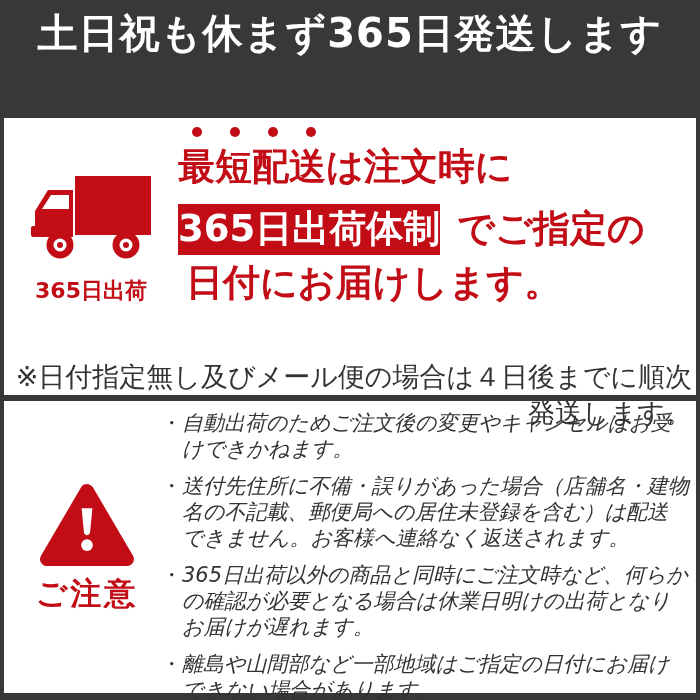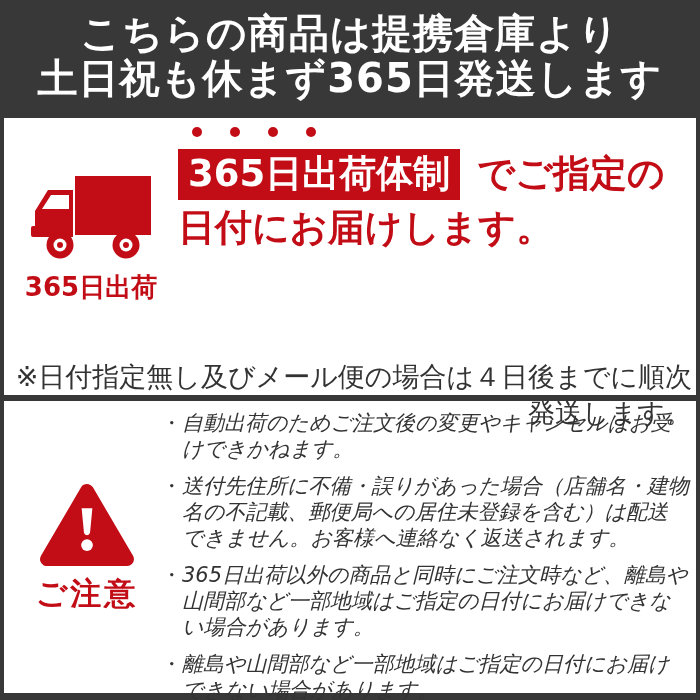--- a/index.html
+++ b/index.html
@@ -22,30 +22,30 @@
   .frame{
     position:absolute;top:118px;left:0;width:700px;height:582px;background:#fff;
     box-sizing:border-box;border-left:4px solid var(--dark);border-right:4px solid var(--dark);
     border-bottom:7px solid var(--dark);
   }
   .divider{position:absolute;top:395px;left:0;width:700px;height:6px;background:var(--dark);}
 
   
   .ship-left{position:absolute;left:20px;top:176px;width:142px;text-align:center;}
   .truck-svg{width:120px;height:88px;display:block;margin:0 auto;}
-  .ship-label{font-size:26px;font-weight:bold;color:var(--red);margin-top:6px;white-space:nowrap;}
+  .ship-label{font-size:22px;font-weight:bold;color:var(--red);margin-top:12px;white-space:nowrap;}
 
   .ship-right{position:absolute;left:178px;top:127px;width:505px;}
   .dots{display:flex;width:152px;justify-content:space-around;margin-bottom:5px;}
   .dot{width:10px;height:10px;border-radius:50%;background:var(--red);}
   .headline{font-size:37px;font-weight:bold;color:var(--red);line-height:50px;white-space:nowrap;}
   .badge-row{margin-top:12px;display:flex;align-items:center;white-space:nowrap;}
-  .badge{background:var(--red);color:#fff;font-size:37px;font-weight:bold;padding:5px 10px;line-height:1.1;}
+  .badge{background:var(--red);color:#fff;font-size:37px;font-weight:bold;padding:5px 0;line-height:1.1;}
   .badge-suffix{font-size:37px;font-weight:bold;color:var(--red);margin-left:17px;}
-  .after-line{font-size:37px;font-weight:bold;color:var(--red);line-height:46px;margin-top:5px;white-space:nowrap;}
+  .after-line{font-size:37px;font-weight:bold;color:var(--red);line-height:46px;margin-top:5px;white-space:nowrap;margin-left:8px;}
 
   .note{
     position:absolute;top:359px;left:8px;right:8px;text-align:right;
     font-size:27px;color:var(--text);letter-spacing:0;
   }
 
   
   .caution-left{position:absolute;left:28px;top:480px;width:118px;text-align:center;}
   .warning-svg{width:102px;height:90px;display:block;margin:0 auto;}
   .caution-label{font-size:31px;font-weight:bold;color:var(--red);letter-spacing:3px;margin-top:3px;white-space:nowrap;}
@@ -54,21 +54,20 @@
   .caution-item{display:flex;font-size:21px;line-height:1.24;color:var(--text);margin-bottom:11px;}
   .caution-bullet{flex:0 0 19px;}
   .caution-text{flex:1;font-style:italic;}
 </style>
 </head>
 <body>
 
 <div class="poster">
 
   <header class="banner">
-    <div>こちらの商品は提携倉庫より</div>
     <div>土日祝も休まず365日発送します</div>
   </header>
 
   <div class="frame"></div>
 
   <div class="ship-left">
     <span>
       <svg class="truck-svg" viewBox="0 0 120 88" xmlns="http://www.w3.org/2000/svg" aria-hidden="true">
         <rect x="44" y="0" width="76" height="59" fill="var(--red)"></rect>
         <path d="M42,14 L17,14 L4,35 L4,61 L42,61 Z" fill="var(--red)"></path>
@@ -85,20 +84,21 @@
     <div class="ship-label">365日出荷</div>
   </div>
 
   <div class="ship-right">
     <div class="dots">
       <span class="dot"></span>
       <span class="dot"></span>
       <span class="dot"></span>
       <span class="dot"></span>
     </div>
+    <div class="headline">最短配送は注文時に</div>
     <div class="badge-row">
       <span class="badge">365日出荷体制</span>
       <span class="badge-suffix">でご指定の</span>
     </div>
     <div class="after-line">日付にお届けします。</div>
   </div>
 
   <div class="note">※日付指定無し及びメール便の場合は４日後までに順次発送します。</div>
 
   <div class="divider"></div>
@@ -118,21 +118,21 @@
     <li class="caution-item">
       <span class="caution-bullet">・</span>
       <span class="caution-text">自動出荷のためご注文後の変更やキャンセルはお受けできかねます。</span>
     </li>
     <li class="caution-item">
       <span class="caution-bullet">・</span>
       <span class="caution-text">送付先住所に不備・誤りがあった場合（店舗名・建物名の不記載、郵便局への居住未登録を含む）は配送できません。お客様へ連絡なく返送されます。</span>
     </li>
     <li class="caution-item">
       <span class="caution-bullet">・</span>
-      <span class="caution-text">365日出荷以外の商品と同時にご注文時など、離島や山間部など一部地域はご指定の日付にお届けできない場合があります。</span>
+      <span class="caution-text">365日出荷以外の商品と同時にご注文時など、何らかの確認が必要となる場合は休業日明けの出荷となりお届けが遅れます。</span>
     </li>
     <li class="caution-item">
       <span class="caution-bullet">・</span>
       <span class="caution-text">離島や山間部など一部地域はご指定の日付にお届けできない場合があります。</span>
     </li>
   </ul>
 
 </div>
 
 </body></html>

